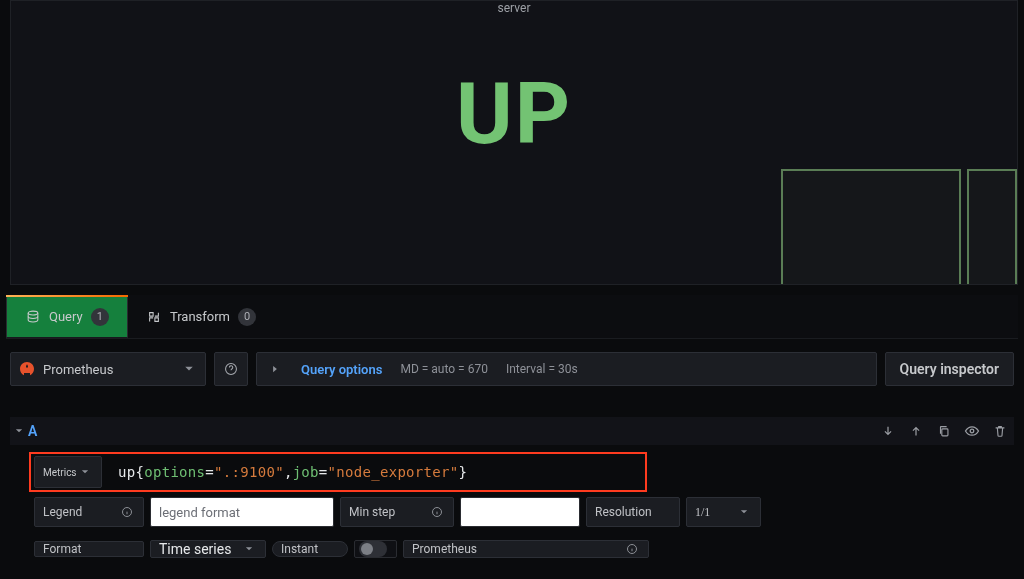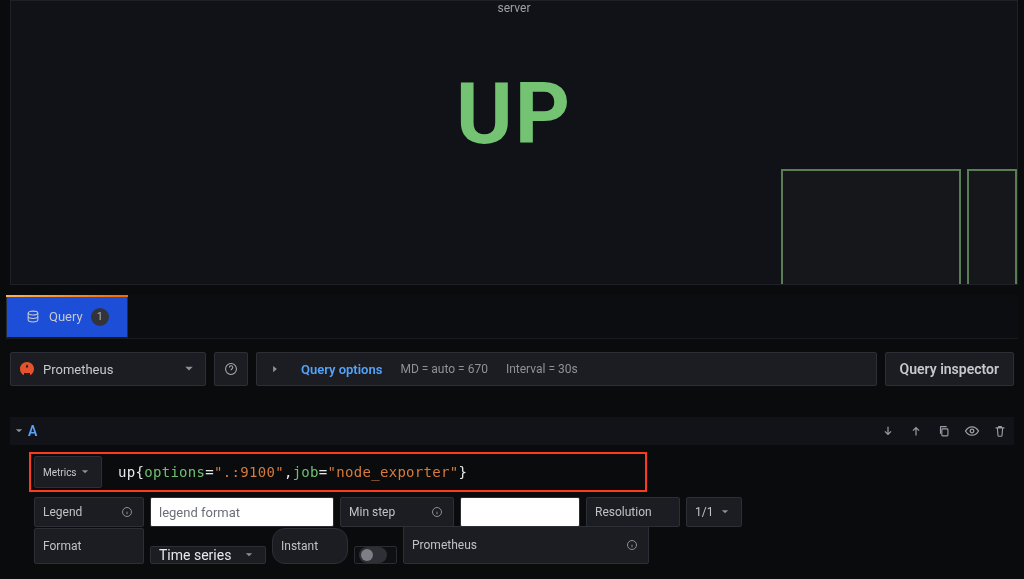--- a/index.html
+++ b/index.html
@@ -70,21 +70,21 @@
   }
   .tab {
     display: flex; align-items: center;
     gap: 8px;
     padding: 0 18px;
     color: var(--text);
     cursor: pointer;
     position: relative;
   }
   .tab.active {
-    background: #1d4ed8;
+    background: #15803d;
     border: 1px solid #2a2c31;
     border-bottom-color: #17181d;
   }
   .tab.active::before {
     content: "";
     position: absolute;
     top: -1px; left: -1px; right: -1px; height: 2px;
     background: linear-gradient(90deg, #ffb357 0%, #f46800 100%);
   }
   .badge {
@@ -159,44 +159,44 @@
   .tok-str { color: #d67b3d; }
   .tok-punct { color: #e6e8ea; }
   .tok-redact { color: #555; }
 
   .legend-row {
     position: absolute;
     left: 34px; right: 10px; top: 497px; height: 30px;
     display: flex; align-items: stretch;
     gap: 6px;
   }
-  .small-label { padding: 10px 8px; font-size: 12px; justify-content: space-between; color: #c0c2c6; }
+  .small-label { padding: 0 8px; font-size: 12px; justify-content: space-between; color: #c0c2c6; }
   .small-label .info { color: #8f9298; }
   .w-legend { width: 110px; }
   .w-legend-input { width: 184px; }
   .w-minstep { width: 114px; }
   .w-minstep-input { width: 120px; }
   .w-res { width: 94px; }
-  .w-res-sel { width: 56px; }
+  .w-res-sel { width: 75px; font-family: Liberation Serif, serif; }
   .text-input {
     background: #ffffff;
     border: 1px solid #2a2c31;
     border-radius: 2px;
     padding: 0 8px;
     color: var(--text);
     font-size: 13px;
     display: flex; align-items: center;
   }
   .text-input.empty { color: #6c6f76; font-style: normal; }
   .sel { justify-content: space-between; padding: 0 8px; }
 
   .format-row {
     position: absolute;
     left: 34px; right: 10px; top: 534px; height: 30px;
-    display: flex; align-items: flex-end;
+    display: flex; align-items: center;
     gap: 6px;
   }
   .w-format { width: 110px; }
   .w-format-sel { width: 116px; }
   .w-instant { width: 76px; border-radius: 13px; }
   .switch {
     width: 43px;
     display: flex; align-items: center; justify-content: flex-start;
     padding: 0 4px;
     background: #0f1014;
@@ -232,20 +232,29 @@
     <div class="tab active">
       <span class="icon-16">
         <svg viewBox="0 0 16 16" width="14" height="14" fill="none" stroke="#c7c9cc" stroke-width="1.2">
           <ellipse cx="8" cy="3.5" rx="5.5" ry="2.2"></ellipse>
           <path d="M2.5 3.5v4c0 1.2 2.5 2.2 5.5 2.2s5.5-1 5.5-2.2v-4"></path>
           <path d="M2.5 7.5v4c0 1.2 2.5 2.2 5.5 2.2s5.5-1 5.5-2.2v-4"></path>
         </svg>
       </span>
       <span>Query</span>
       <span class="badge">1</span>
+    </div>
+    <div class="tab">
+      <span class="icon-16">
+        <svg viewBox="0 0 16 16" width="14" height="14" fill="none" stroke="#c7c9cc" stroke-width="1.2">
+          <path d="M3 3h4v4H3zM9 9h4v4H9zM3 13V9h4M13 3v4H9"></path>
+        </svg>
+      </span>
+      <span>Transform</span>
+      <span class="badge">0</span>
     </div>
   </div>
 
   <div class="ds-row">
     <div class="control ds-select">
       <span style="display:flex;align-items:center;gap:8px">
         <span class="icon-16">
           <svg viewBox="0 0 16 16" width="16" height="16">
               <path fill="#e6522c" d="M8 1c3.9 0 7 3.1 7 7 0 2.8-1.6 5.2-4 6.3V12H5v2.3C2.6 13.2 1 10.8 1 8c0-3.9 3.1-7 7-7zm0 2.2c-1 1.4-1 2-1 3.3h2c0-1.3 0-1.9-1-3.3zM4.5 7.5h7V9h-7zM5 10h6v1H5z"></path>
             </svg>

